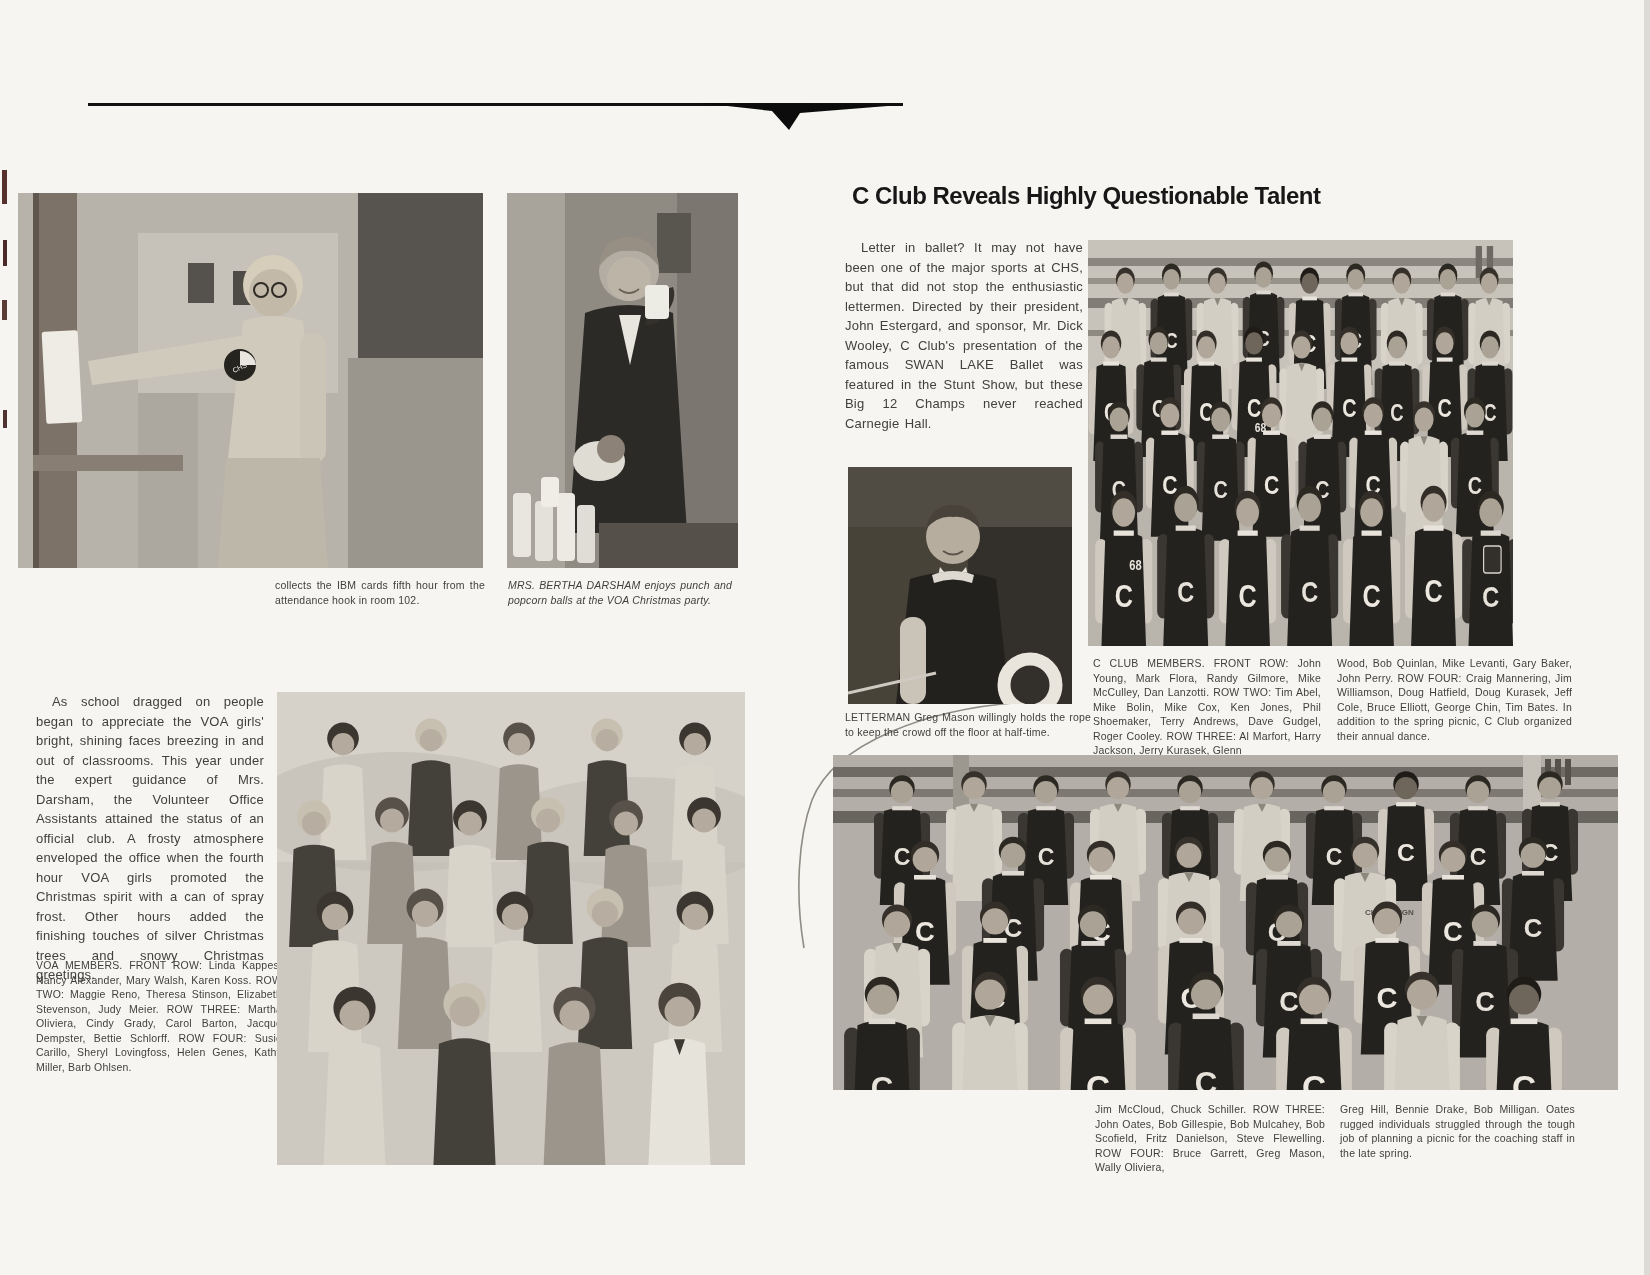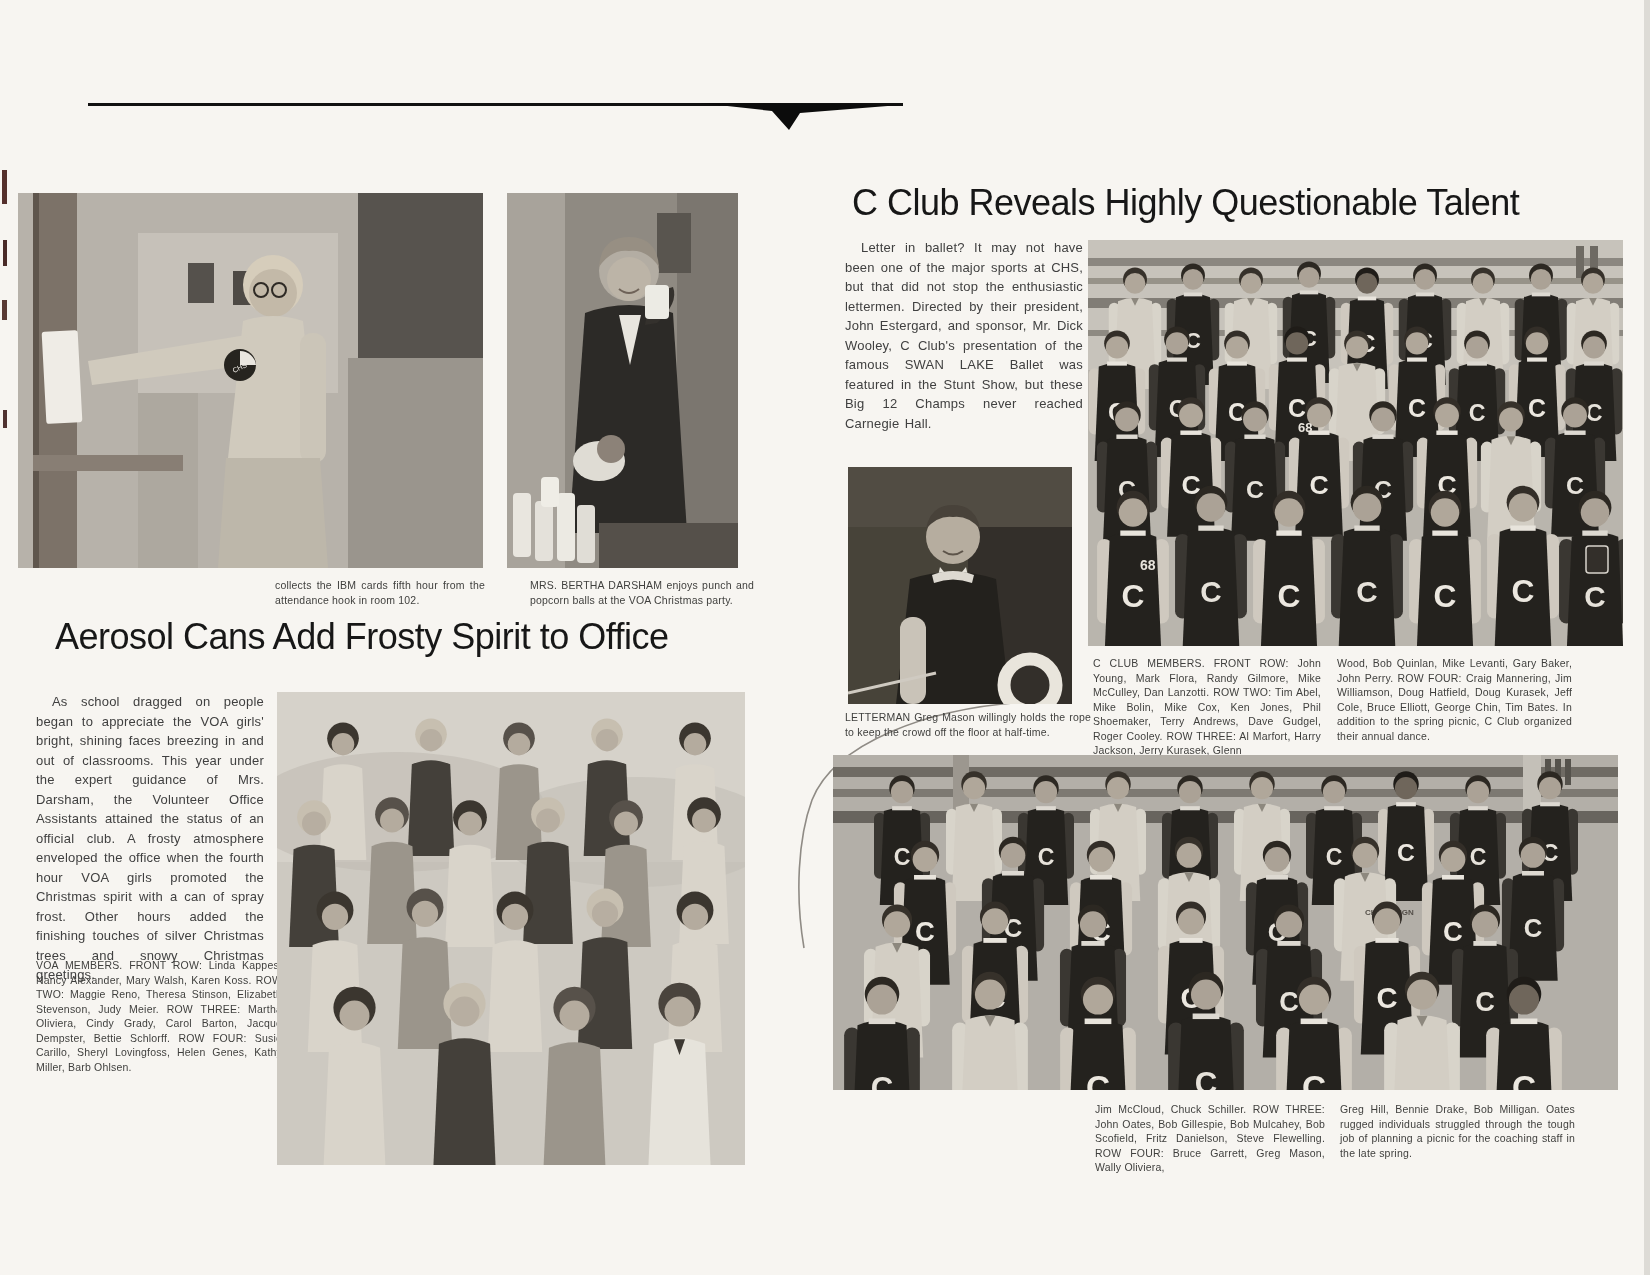--- a/index.html
+++ b/index.html
@@ -1,20 +1,20 @@
 <!DOCTYPE html>
 <html><head>
 <meta charset="utf-8">
 <style>
   html,body{margin:0;padding:0;background:#e8e6e2;}
   .spread{position:relative;width:1650px;height:1275px;background:#f7f5f1;overflow:hidden;
           font-family:"Liberation Sans",sans-serif;color:#1e1e1e;}
   .photo{position:absolute;overflow:hidden;background:#b5b1aa;}
   .photo svg{display:block;width:100%;height:100%;}
-  .headline{position:absolute;font-weight:400;font-size:36px;letter-spacing:-0.5px;color:#171717;white-space:nowrap;}
+  .headline{position:absolute;font-weight:700;font-size:24px;letter-spacing:-0.5px;color:#171717;white-space:nowrap;}
   .bodytext{position:absolute;font-size:13px;line-height:19.5px;text-align:justify;color:#404040;
             letter-spacing:0.2px;word-spacing:1.5px;text-indent:16px;margin:0;}
   .caption{position:absolute;font-size:10.5px;line-height:14.5px;text-align:justify;color:#3f3f3d;
            letter-spacing:0.2px;margin:0;}
   .artifact{position:absolute;pointer-events:none;}
   .defs-holder{position:absolute;width:0;height:0;overflow:hidden;}
 </style>
 </head>
 <body>
 
@@ -156,23 +156,22 @@
       <rect x="6" y="300" width="18" height="64" rx="4" fill="#e9e6df"></rect>
       <rect x="28" y="308" width="18" height="60" rx="4" fill="#e4e1da"></rect>
       <rect x="50" y="300" width="18" height="68" rx="4" fill="#eceae3"></rect>
       <rect x="70" y="312" width="18" height="58" rx="4" fill="#e0ddd6"></rect>
       <rect x="34" y="284" width="18" height="30" rx="4" fill="#efede6"></rect>
       <rect x="92" y="330" width="139" height="45" fill="#55504a"></rect>
     </svg>
   </div>
 
   <p class="caption" style="left:275px;top:578px;width:210px;">collects the IBM cards fifth hour from the attendance hook in room 102.</p>
-  <p class="caption" style="left:530px;top:578px;width:224px;">MRS. BERTHA DARSHAM enjoys punch and popcorn balls at the VOA Christmas party.</p>
-
-  <h1 class="headline" style="left:55px;top:616px;margin:0;">Aerosol Cans Add Frosty Spirit to Office</h1>
+  <p class="caption" style="left:508px;top:578px;width:224px;font-style:italic;">MRS. BERTHA DARSHAM enjoys punch and popcorn balls at the VOA Christmas party.</p>
+
 
   <p class="bodytext" style="left:36px;top:692px;width:228px;">As school dragged on people began to appreciate the VOA girls' bright, shining faces breezing in and out of classrooms. This year under the expert guidance of Mrs. Darsham, the Volunteer Office Assistants attained the status of an official club. A frosty atmosphere enveloped the office when the fourth hour VOA girls promoted the Christmas spirit with a can of spray frost. Other hours added the finishing touches of silver Christmas trees and snowy Christmas greetings.</p>
 
   <p class="caption" style="left:36px;top:958px;width:246px;">VOA MEMBERS. FRONT ROW: Linda Kappes, Nancy Alexander, Mary Walsh, Karen Koss. ROW TWO: Maggie Reno, Theresa Stinson, Elizabeth Stevenson, Judy Meier. ROW THREE: Martha Oliviera, Cindy Grady, Carol Barton, Jacque Dempster, Bettie Schlorff. ROW FOUR: Susie Carillo, Sheryl Lovingfoss, Helen Genes, Kathy Miller, Barb Ohlsen.</p>
 
   <div class="photo" style="left:277px;top:692px;width:468px;height:473px;">
     <svg viewBox="0 0 468 473" preserveAspectRatio="none">
       <rect width="468" height="473" fill="#cdc9c1"></rect>
       <rect width="468" height="170" fill="#d6d2ca"></rect>
       <ellipse cx="120" cy="120" rx="150" ry="60" fill="#bfbbb3" opacity="0.6"></ellipse>
@@ -221,21 +220,21 @@
       <path d="M62 112 Q105 98 148 112 L162 237 L48 237 Z" fill="#23211d"></path>
       <rect x="52" y="150" width="26" height="87" rx="12" fill="#c9c3b8"></rect>
       <path d="M84 108 Q105 100 126 108 L124 116 Q105 109 86 116 Z" fill="#ddd9d1"></path>
       <circle cx="182" cy="218" r="26" fill="none" stroke="#e9e5dc" stroke-width="13"></circle>
       <line x1="0" y1="226" x2="88" y2="206" stroke="#cfcac1" stroke-width="3"></line>
     </svg>
   </div>
 
   <p class="caption" style="left:845px;top:710px;width:246px;">LETTERMAN Greg Mason willingly holds the rope to keep the crowd off the floor at half-time.</p>
 
-  <div class="photo" style="left:1088px;top:240px;width:535px;height:406px;text-align:center;">
+  <div class="photo" style="left:1088px;top:240px;width:425px;height:406px;text-align:center;">
     <svg viewBox="0 0 535 406" preserveAspectRatio="none">
       <rect width="535" height="406" fill="#b9b5ad"></rect>
       <rect width="535" height="130" fill="#c7c3bb"></rect>
       <rect y="18" width="535" height="8" fill="#8b8780"></rect>
       <rect y="38" width="535" height="6" fill="#979389"></rect>
       <rect y="58" width="535" height="10" fill="#817d76"></rect>
       <rect y="90" width="535" height="6" fill="#8e8a82"></rect>
       <rect x="488" y="6" width="8" height="32" fill="#6e6a63"></rect>
       <rect x="502" y="6" width="8" height="32" fill="#6e6a63"></rect>
 

